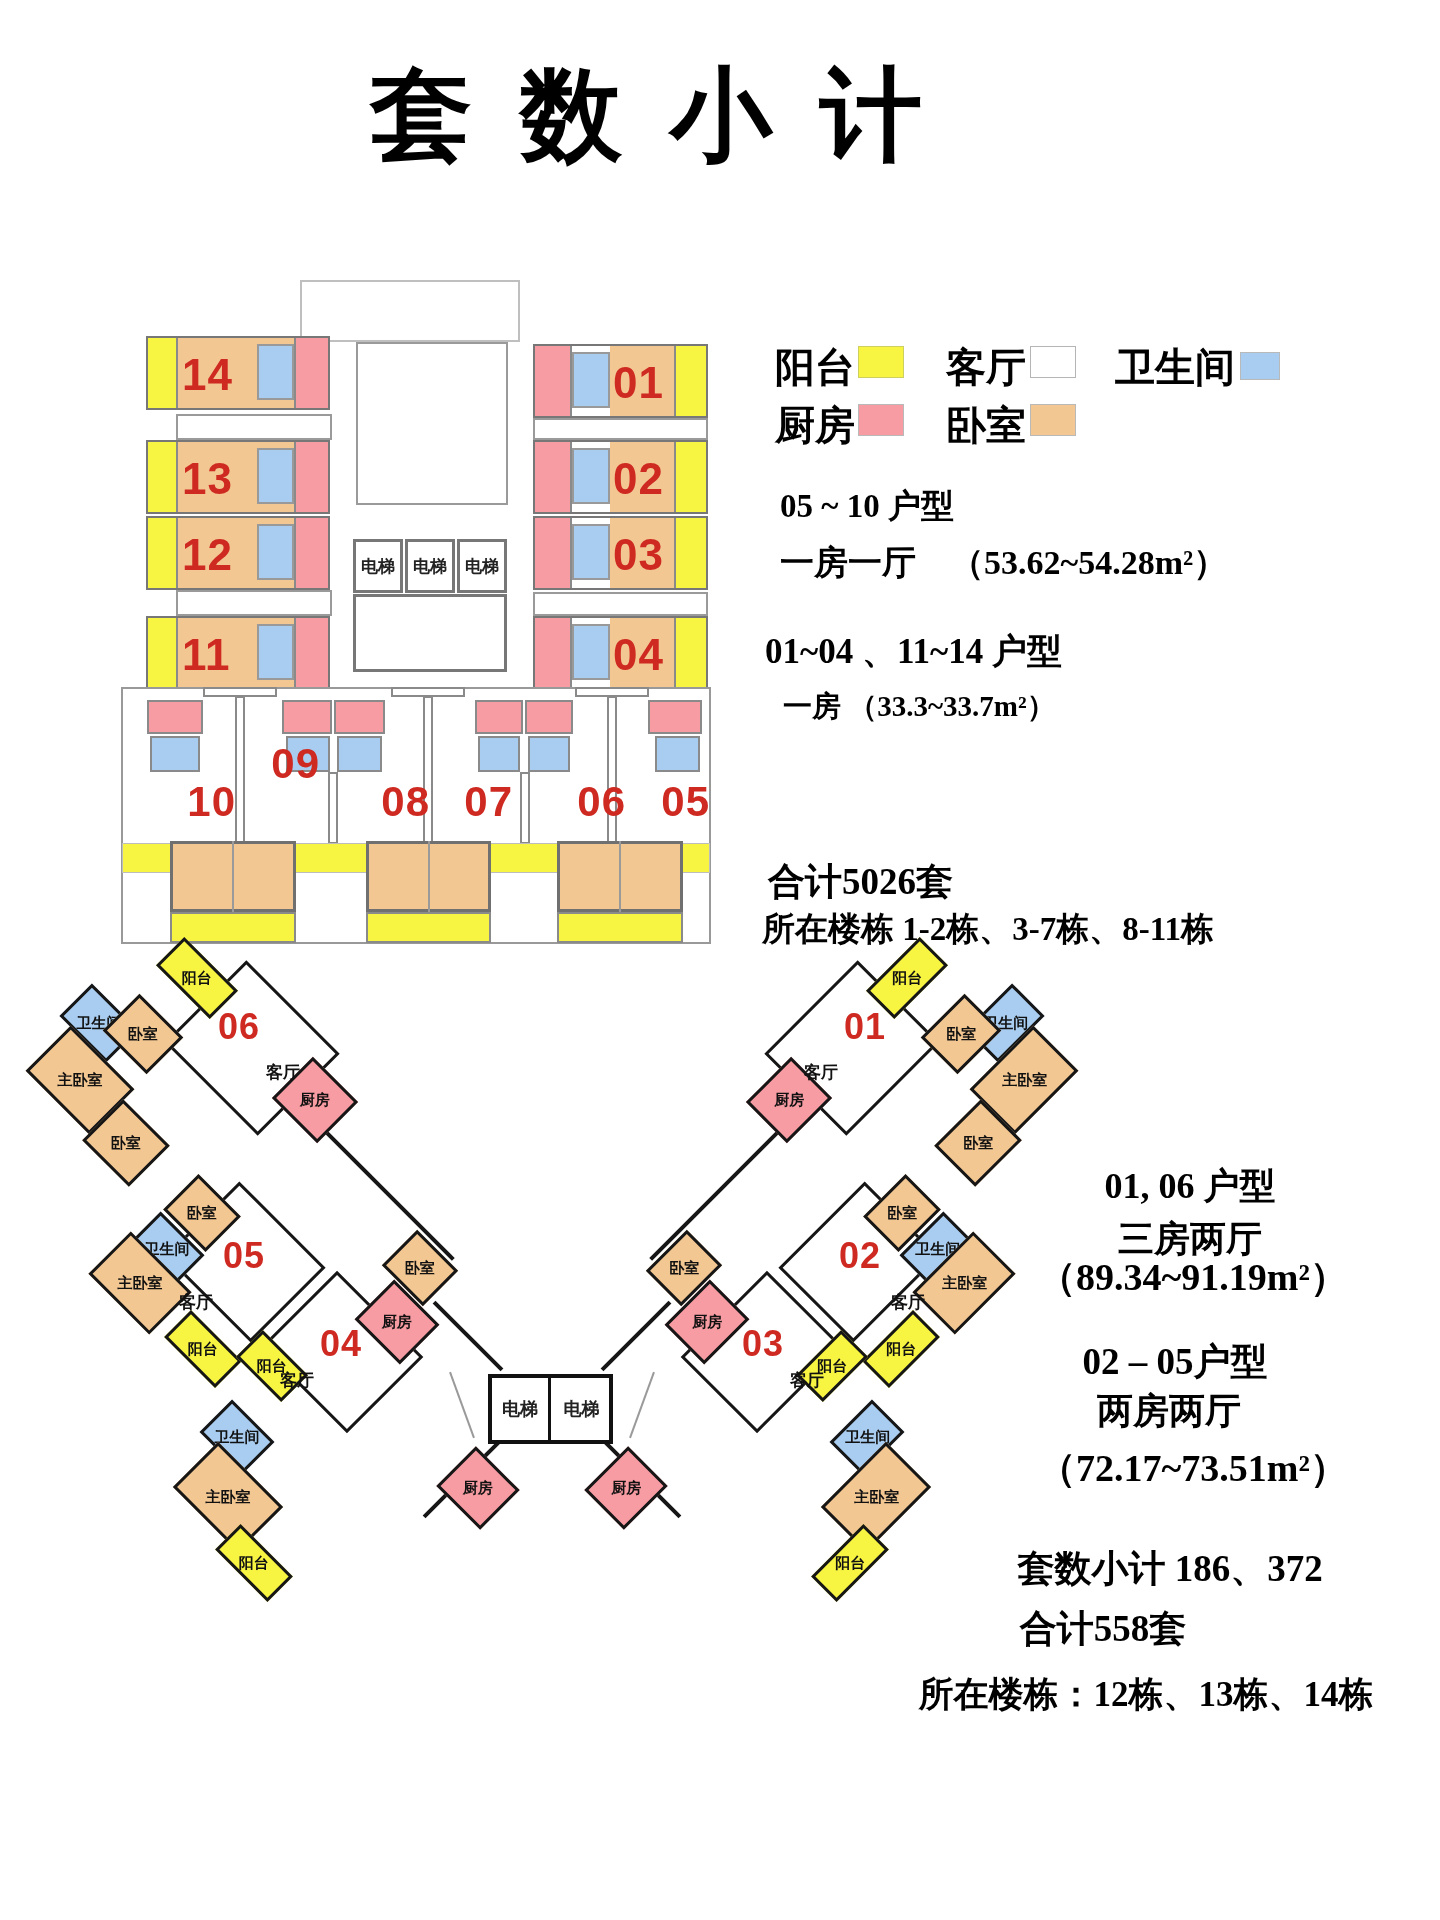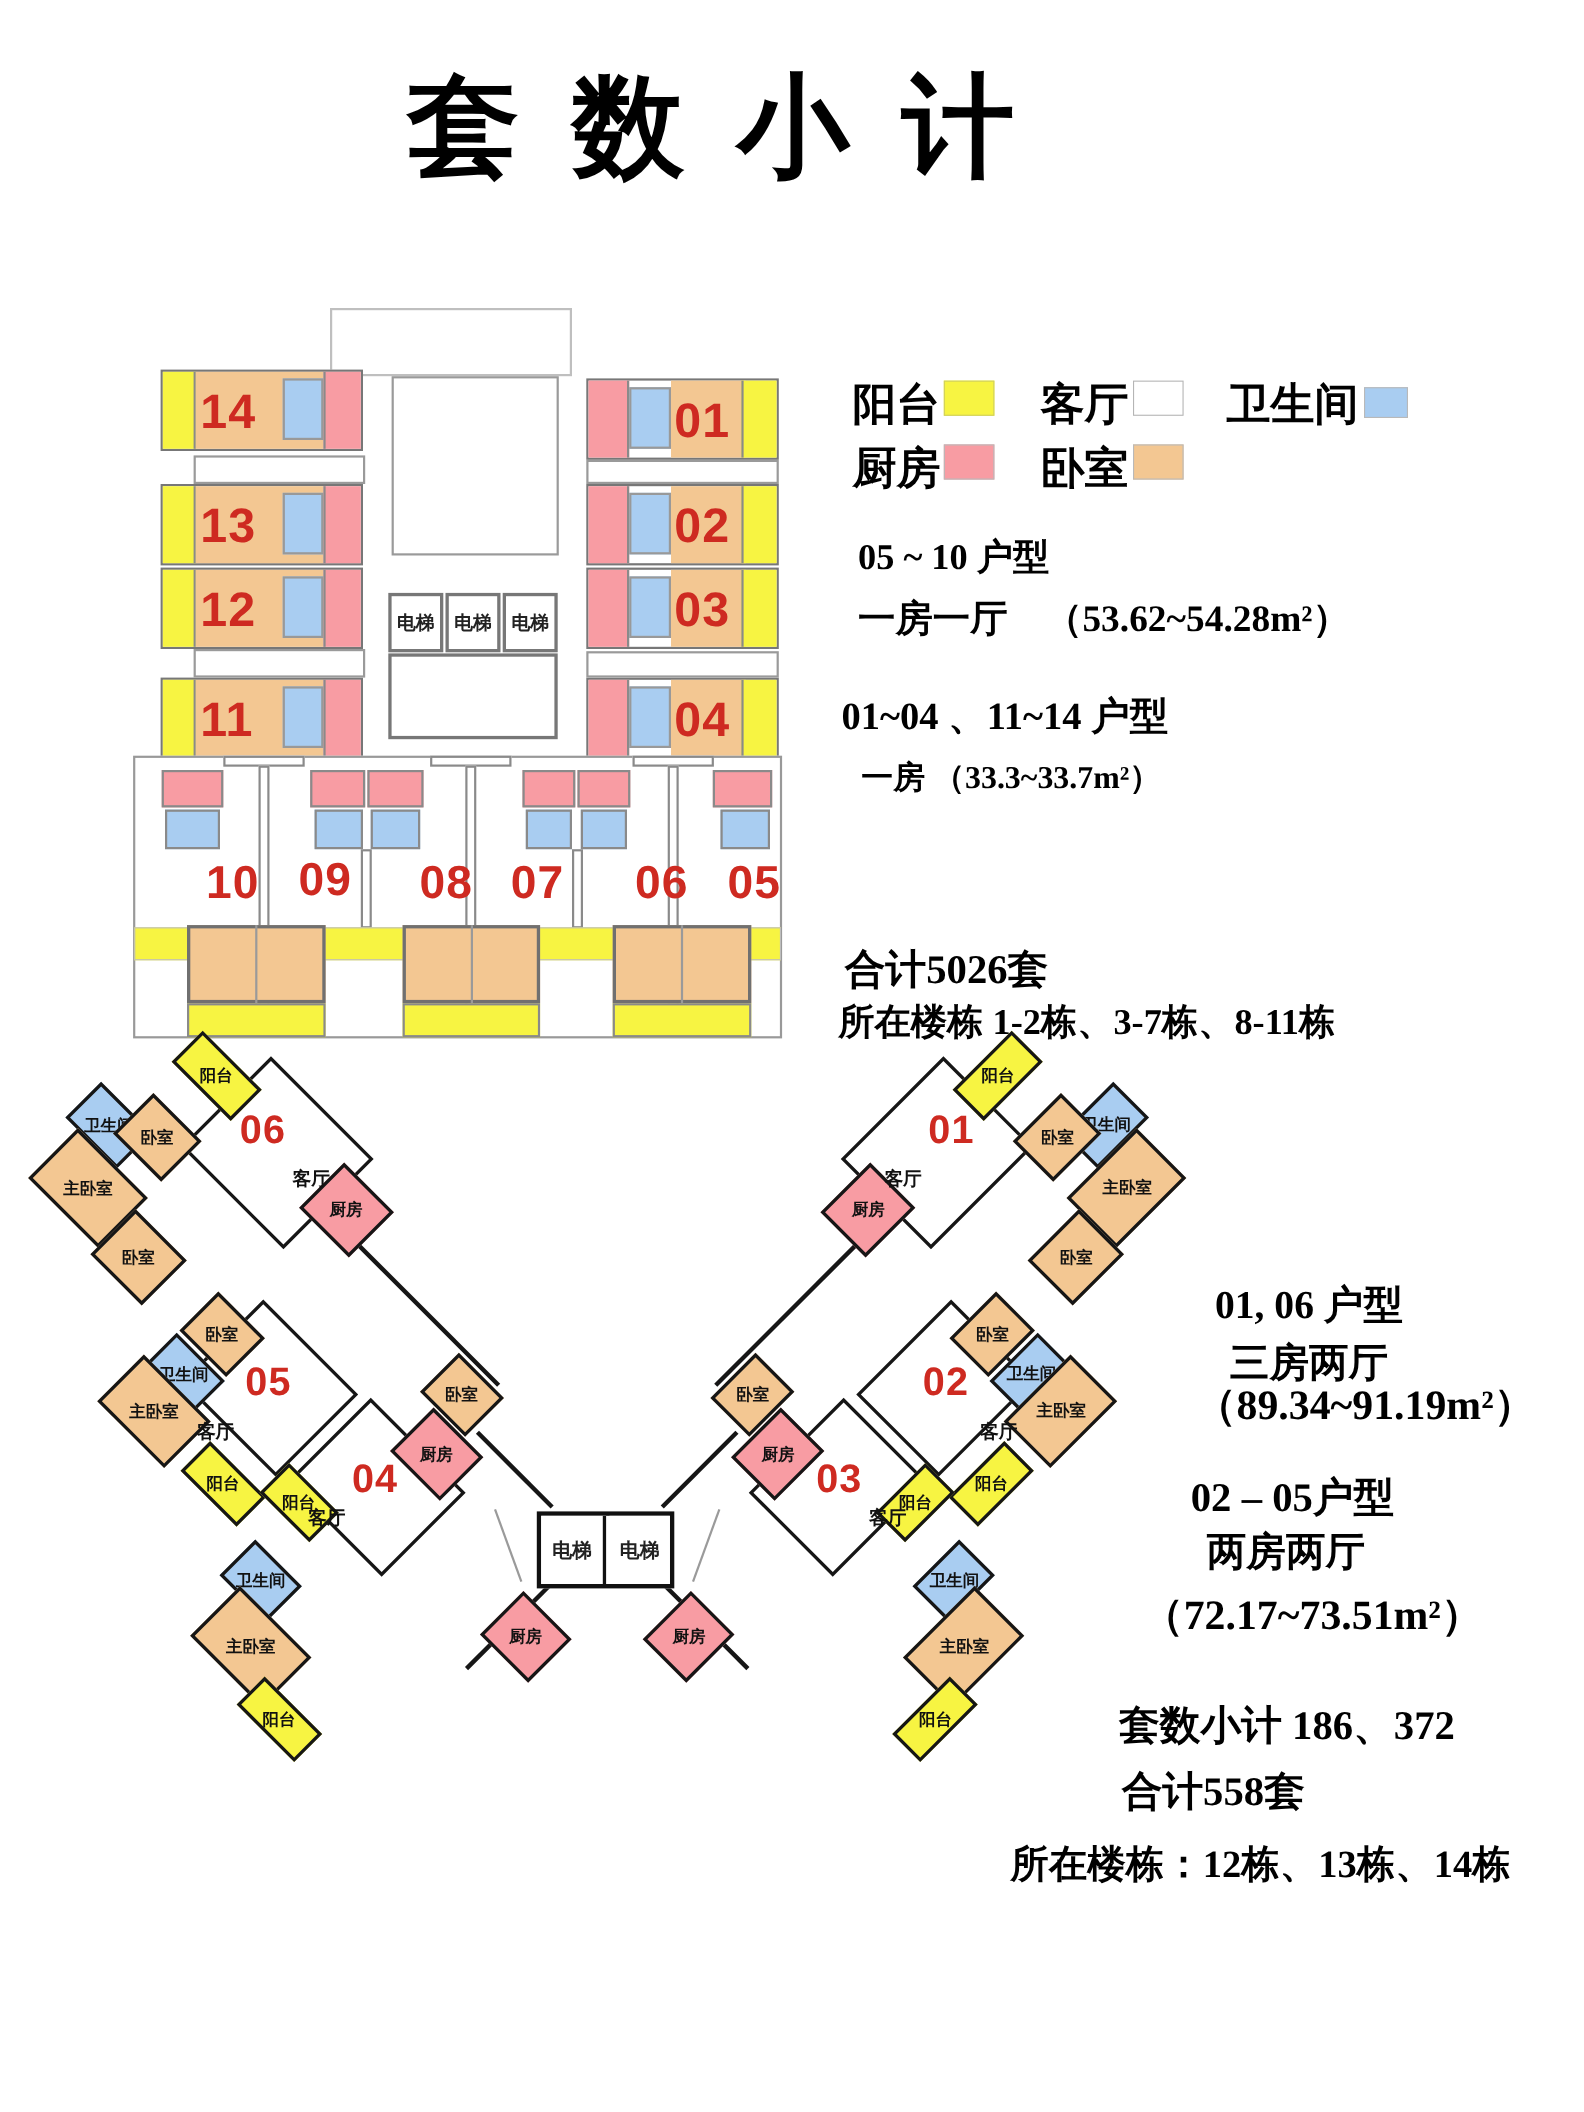--- a/index.html
+++ b/index.html
@@ -19,21 +19,21 @@
   .it0{left:780px;top:484px;font-size:33px;}
   .it1{left:780px;top:540px;font-size:34px;}
   .it2{left:765px;top:628px;font-size:35px;}
   .it3{left:783px;top:687px;font-size:29px;}
   .it4{left:765px;top:793px;font-size:37px;}
   .it5{left:768px;top:857px;font-size:37px;}
   .it6{left:762px;top:907px;font-size:33px;}
   .ctr{transform:translateX(-50%);}
   .ib0{left:1190px;top:1162px;font-size:36px;}
   .ib1{left:1190px;top:1215px;font-size:36px;font-weight:700;}
-  .ib2{left:1193px;top:1252px;font-size:38px;margin-left:48px;}
+  .ib2{left:1193px;top:1252px;font-size:38px;}
   .ib3{left:1175px;top:1337px;font-size:37px;}
   .ib4{left:1169px;top:1387px;font-size:36px;font-weight:700;}
   .ib5{left:1193px;top:1443px;font-size:38px;}
   .ib6{left:1170px;top:1544px;font-size:37px;}
   .ib7{left:1103px;top:1604px;font-size:37px;}
   .ib8{left:1146px;top:1671px;font-size:35px;}
   
   #plan-top .yfill{background:#F7F442;}
   #plan-top .pfill{background:#F89CA3;}
   #plan-top .bfill{background:#A9CDF1;}
@@ -201,21 +201,21 @@
       <div class="abs ofill pair" style="left: 170px; top: 841px; width: 126px; height: 71px;"></div>
       <div class="abs pdiv" style="left: 232px; top: 841px; width: 2px; height: 71px;"></div>
       <div class="abs yfill pairb" style="left: 170px; top: 912px; width: 126px; height: 31px;"></div>
       <div class="abs ofill pair" style="left: 366px; top: 841px; width: 125px; height: 71px;"></div>
       <div class="abs pdiv" style="left: 427.5px; top: 841px; width: 2px; height: 71px;"></div>
       <div class="abs yfill pairb" style="left: 366px; top: 912px; width: 125px; height: 31px;"></div>
       <div class="abs ofill pair" style="left: 557px; top: 841px; width: 126px; height: 71px;"></div>
       <div class="abs pdiv" style="left: 619px; top: 841px; width: 2px; height: 71px;"></div>
       <div class="abs yfill pairb" style="left: 557px; top: 912px; width: 126px; height: 31px;"></div>
       <div class="abs bandnum" style="left: 146px; top: 778px; width: 90px;">10</div>
-      <div class="abs bandnum" style="left: 230px; top: 776px; width: 90px;">09</div>
+      <div class="abs bandnum" style="left: 230px; top: 740px; width: 90px;">09</div>
       <div class="abs bandnum" style="left: 340px; top: 778px; width: 90px;">08</div>
       <div class="abs bandnum" style="left: 423px; top: 778px; width: 90px;">07</div>
       <div class="abs bandnum" style="left: 536px; top: 778px; width: 90px;">06</div>
       <div class="abs bandnum" style="left: 620px; top: 778px; width: 90px;">05</div>
     </div>
   <div id="plan-bottom">
       <div class="abs bwall" style="left: 257px; top: 1176px; width: 230px; height: 4px; transform: rotate(45deg);"></div>
       <div class="abs bwall" style="left: 617px; top: 1176px; width: 230px; height: 4px; transform: rotate(-45deg);"></div>
       <div class="abs bwall" style="left: 420px; top: 1334px; width: 96px; height: 4px; transform: rotate(45deg);"></div>
       <div class="abs bwall" style="left: 588px; top: 1334px; width: 96px; height: 4px; transform: rotate(-45deg);"></div>

